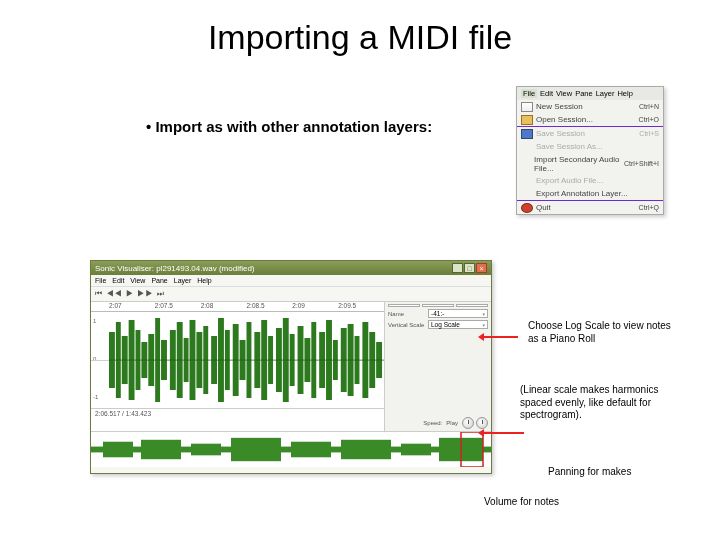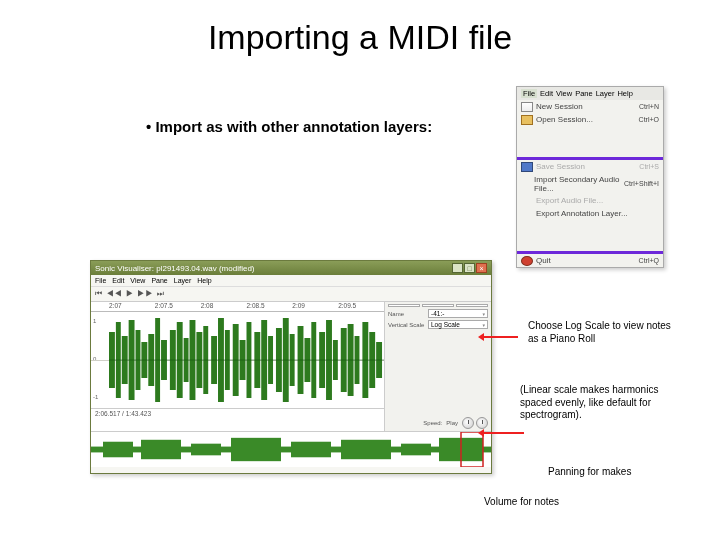--- a/index.html
+++ b/index.html
@@ -6,21 +6,21 @@
   body { width: 720px; height: 540px; background: #fff; font-family: Arial, sans-serif; position: relative; overflow: hidden; }
   .slide-title { font-size: 34px; text-align: center; padding: 18px 2px 8px; font-weight: normal; }
   .bullet { font-size: 15px; font-weight: bold; position: absolute; left: 146px; top: 118px; }
   .bullet::before { content: "• "; }
 
   
   .filemenu { position: absolute; right: 56px; top: 86px; width: 148px; background: #f2f2ee; border: 1px solid #aaa; box-shadow: 2px 2px 4px rgba(0,0,0,.2); font-size: 8px; }
   .menubar { display: flex; gap: 3px; padding: 2px 4px; background: #e8e8e4; font-size: 7.5px; }
   .menubar span:first-child { background: #d8e0d0; padding: 0 2px; }
   .menurow { display: flex; align-items: center; padding: 1.5px 4px; color: #444; justify-content: center; }
-  .menurow.sep { border-top: 3px solid #6d28d9; margin-top: 31px; }
+  .menurow.sep { border-top: 1px solid #6d28d9; }
   .menurow.disabled { color: #aaa; }
   .menurow.highlight { background: #9eb482; color: #fff; }
   .menurow .ico { width: 12px; height: 10px; margin-right: 3px; display: inline-block; }
   .menurow .sc { margin-left: auto; font-size: 7px; }
   .ico-new { background: linear-gradient(#fff,#eee); border: 1px solid #888; }
   .ico-open { background: #e8c060; border: 1px solid #a07020; }
   .ico-save { background: #5078c8; border: 1px solid #304878; }
   .ico-quit { background: #d04030; border-radius: 50%; border: 1px solid #803020; }
 
   
@@ -87,20 +87,25 @@
       </div>
       <div class="menurow">
         <span class="ico ico-open"></span>
         <span>Open Session...</span>
         <span class="sc">Ctrl+O</span>
       </div>
       <div class="menurow disabled sep">
         <span class="ico ico-save"></span>
         <span>Save Session</span>
         <span class="sc">Ctrl+S</span>
+      </div>
+      <div class="menurow disabled">
+        <span class="ico "></span>
+        <span>Save Session As...</span>
+        <span class="sc"></span>
       </div>
       <div class="menurow">
         <span class="ico "></span>
         <span>Import Secondary Audio File...</span>
         <span class="sc">Ctrl+Shift+I</span>
       </div>
       <div class="menurow disabled">
         <span class="ico "></span>
         <span>Export Audio File...</span>
         <span class="sc"></span>

